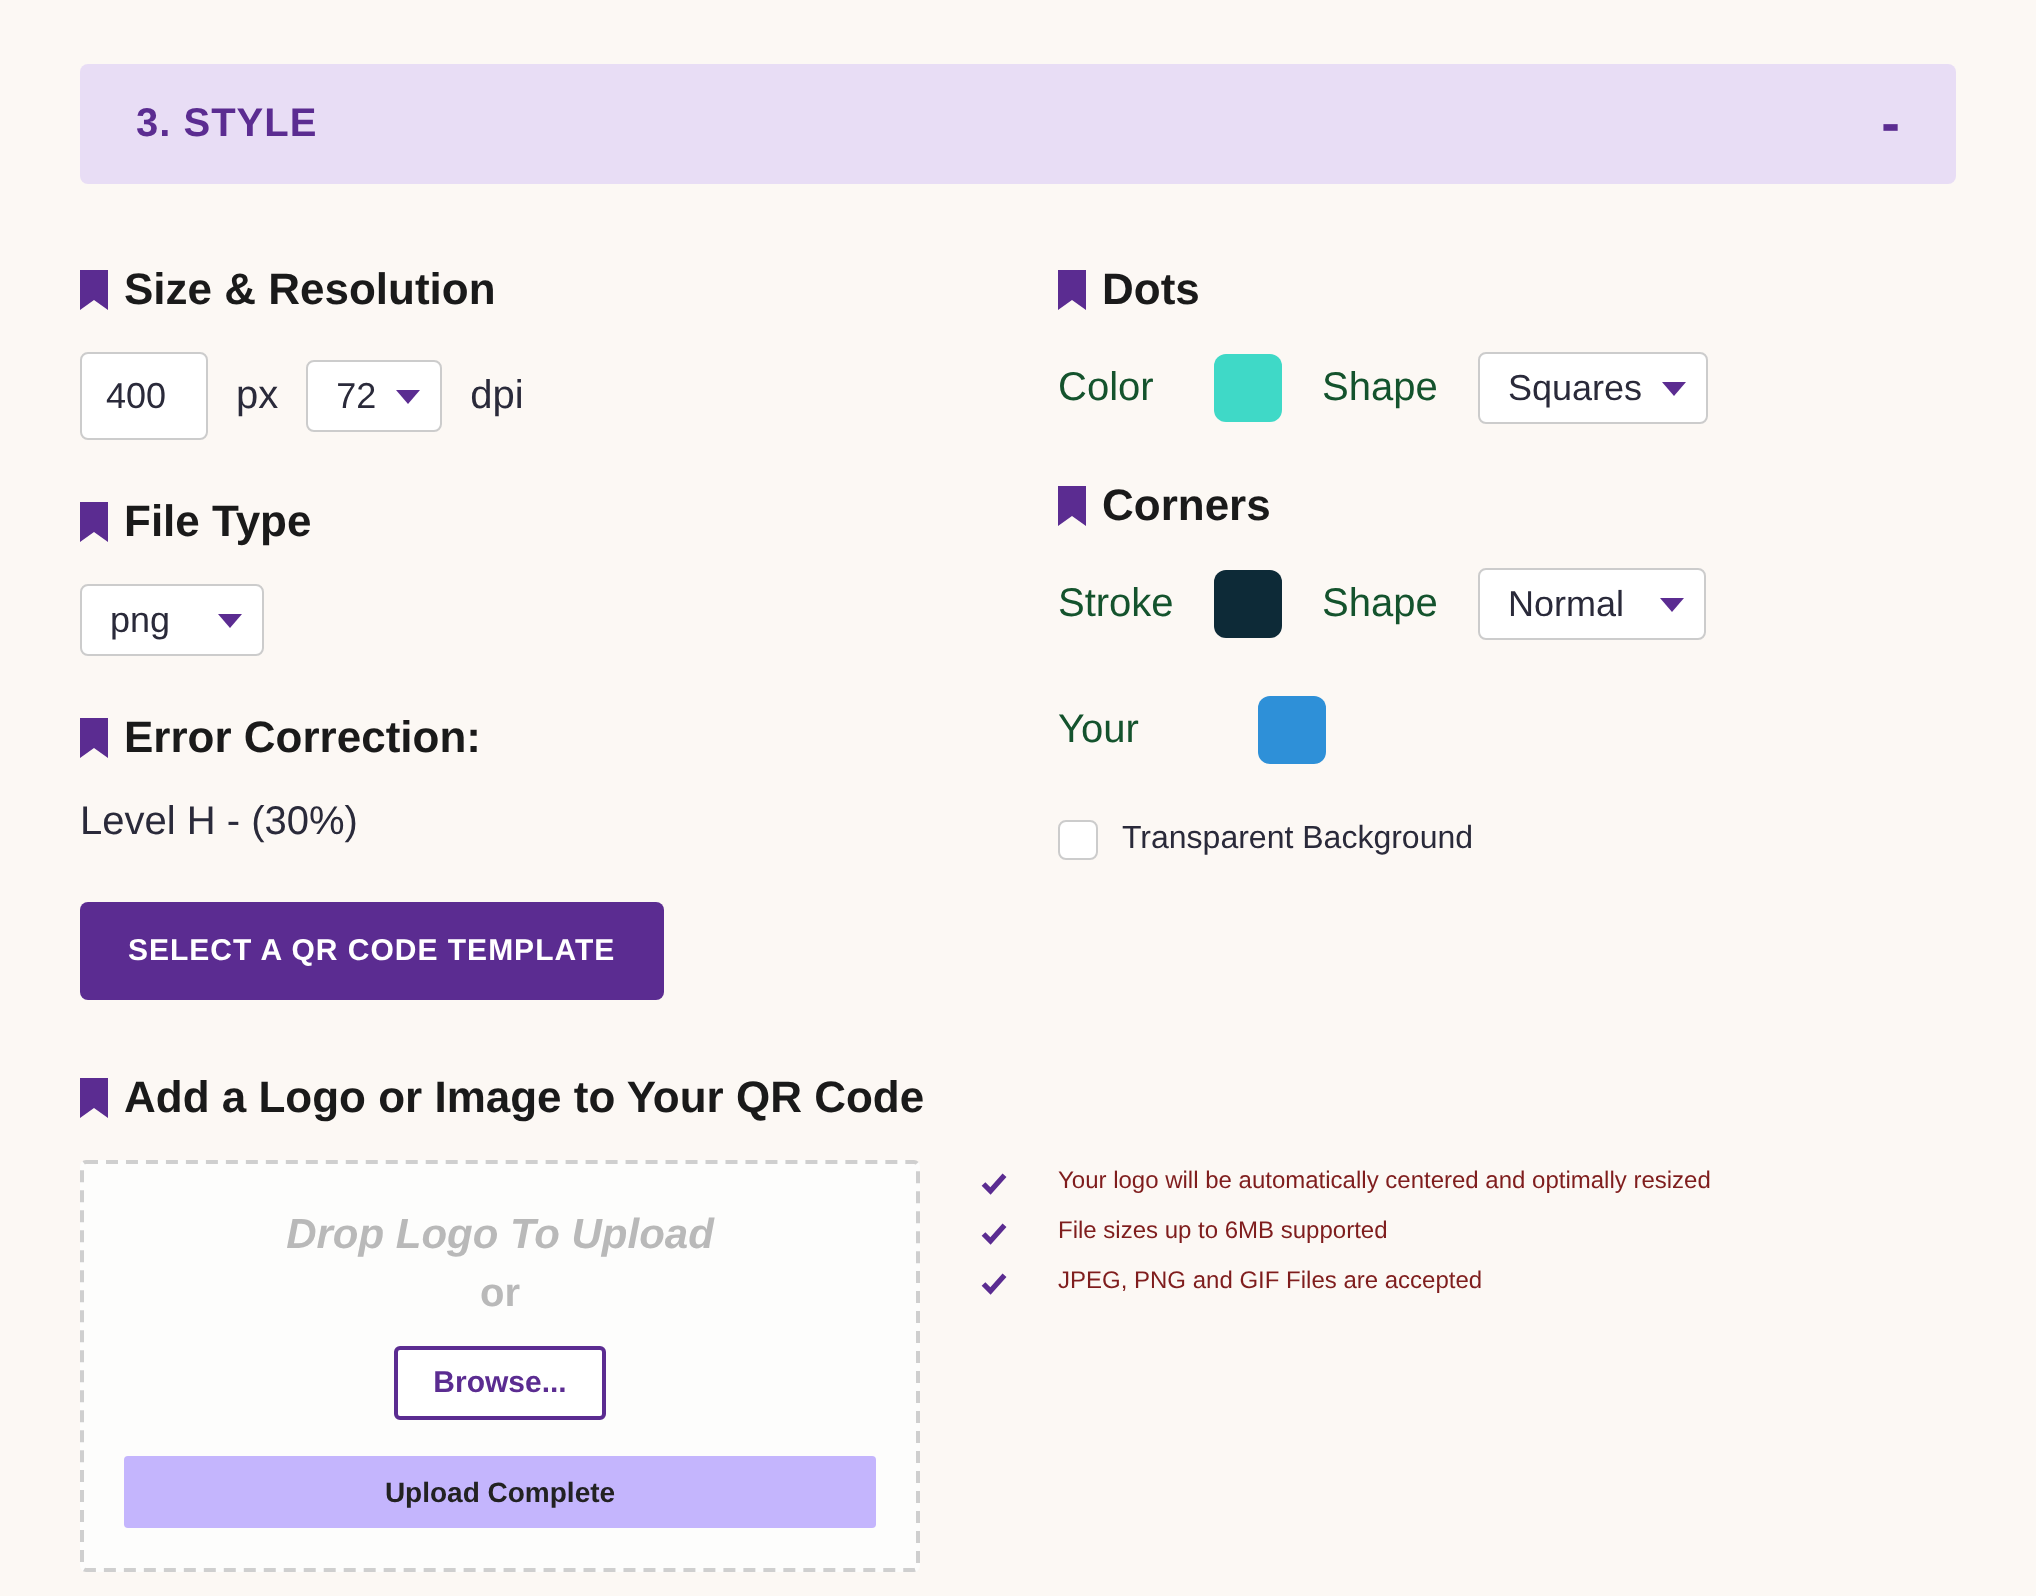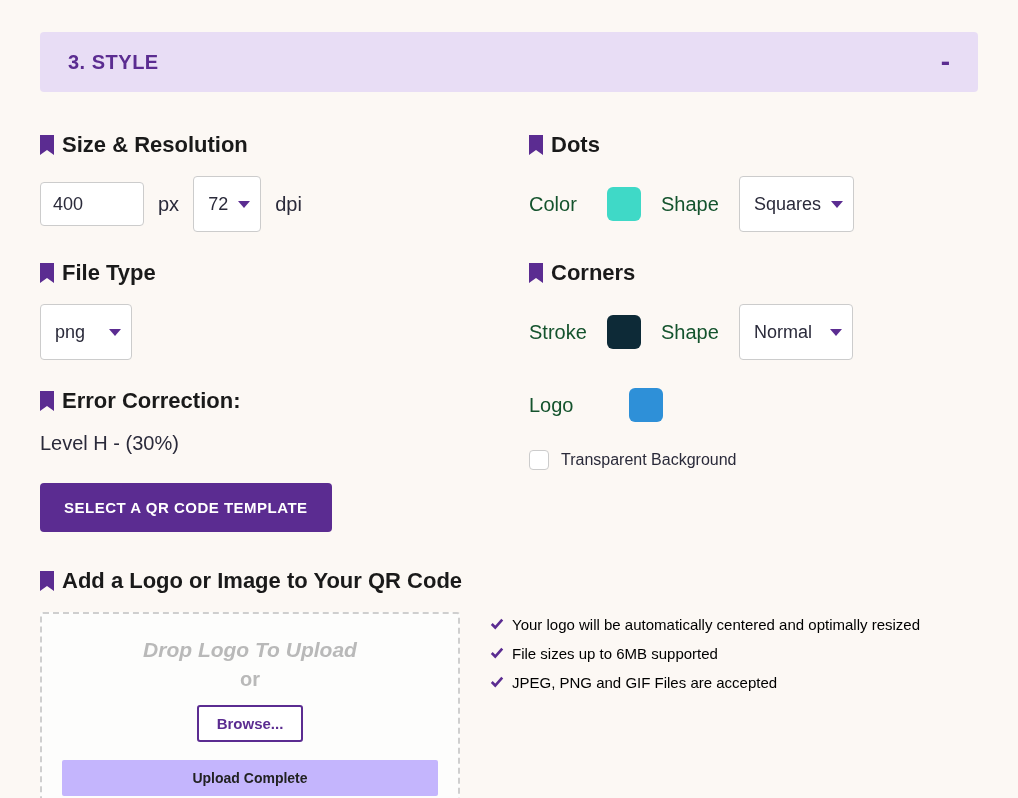--- a/index.html
+++ b/index.html
@@ -63,36 +63,36 @@
     align-items: center;
     gap: 14px;
     margin-bottom: 28px;
   }
 
   .text-input {
     border: 1px solid #ccc;
     border-radius: 4px;
     padding: 10px 12px;
     font-size: 18px;
-    width: 104px;
+    width: 64px;
     height: 44px;
     color: #2a2a3a;
   }
 
   .unit-label {
     font-size: 20px;
     color: #2a2a3a;
   }
 
   .select-box {
     border: 1px solid #ccc;
     border-radius: 4px;
     padding: 8px 10px 8px 14px;
     font-size: 18px;
-    height: 56px;
+    height: 36px;
     display: inline-flex;
     align-items: center;
     gap: 10px;
     color: #2a2a3a;
     cursor: pointer;
     background: #fff;
   }
   .caret {
     width: 0; height: 0;
     border-left: 6px solid transparent;
@@ -200,23 +200,23 @@
   }
 
   .tips-list {
     flex: 1;
     list-style: none;
     padding-top: 2px;
   }
   .tips-list li {
     display: flex;
     align-items: flex-start;
-    gap: 8px;
-    font-size: 15px;
-    color: #000000;
+    gap: 25px;
+    font-size: 12px;
+    color: #7f1d1d;
     margin-bottom: 8px;
     line-height: 1.4;
   }
   .check-icon {
     width: 14px; height: 14px;
     flex: 0 0 14px;
     margin-top: 3px;
   }
   .check-icon svg { width:100%; height:100%; display:block; }
 </style>
@@ -310,21 +310,21 @@
       <div class="form-row">
         <span class="prop-label">Stroke</span>
         <div class="color-swatch swatch-dark"></div>
         <span class="prop-label" style="margin-left:6px">Shape</span>
         <div class="select-box">
           <span>Normal</span>
           <span class="caret" style="margin-left:8px"></span>
         </div>
       </div>
       <div class="form-row">
-        <span class="prop-label">Logo</span>
+        <span class="prop-label">Your</span>
         <div class="color-swatch swatch-blue" style="margin-left:22px"></div>
       </div>
 
       <div class="checkbox-row">
         <div class="checkbox-box"></div>
         <span class="checkbox-label">Transparent Background</span>
       </div>
     </div>
 
   </div>

